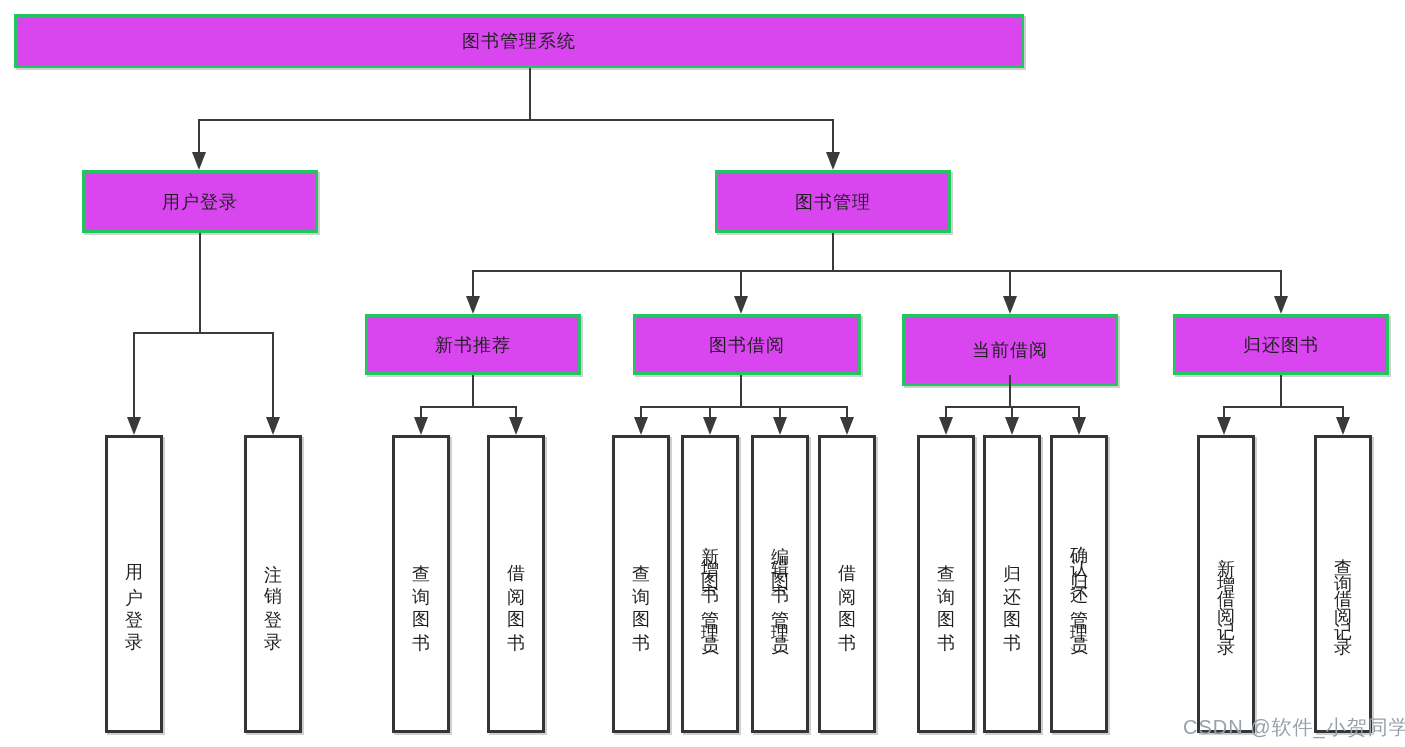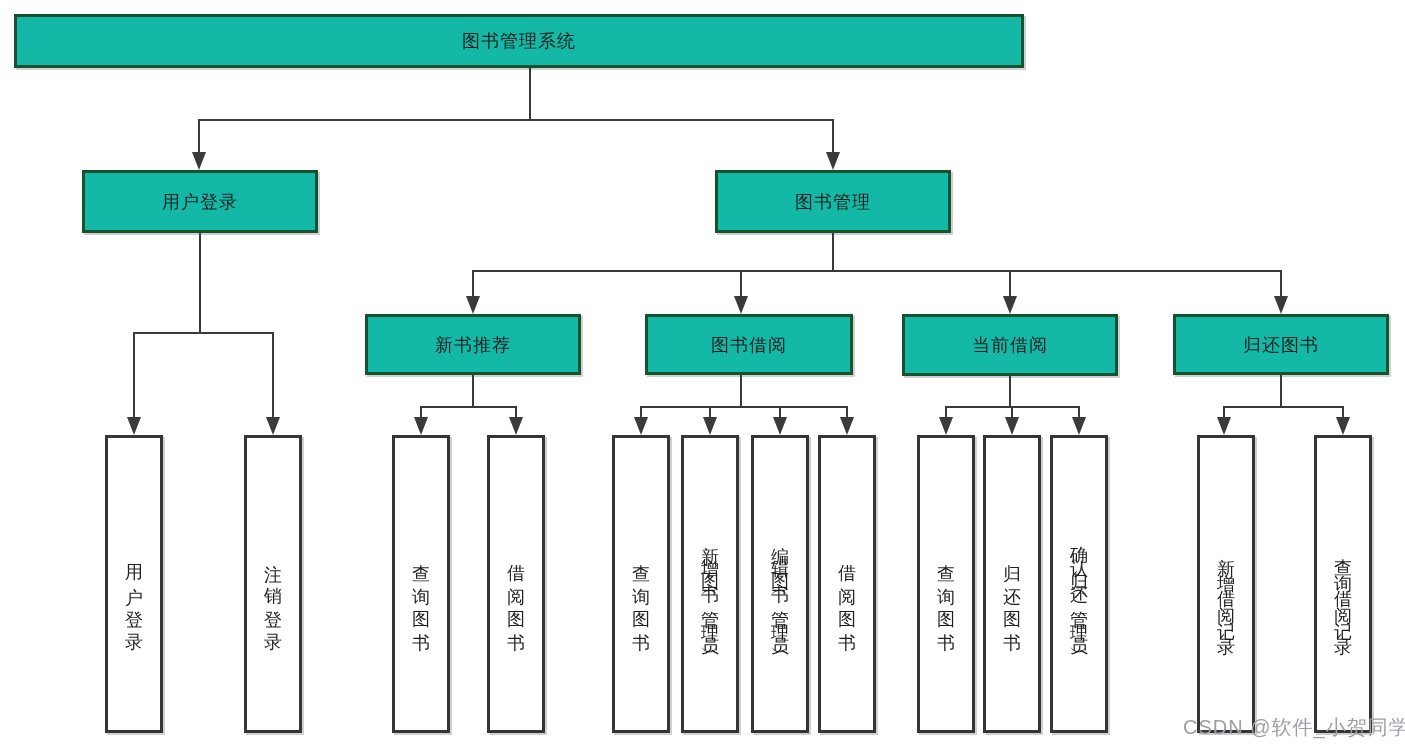--- a/index.html
+++ b/index.html
@@ -2,21 +2,21 @@
 <html><head>
 <meta charset="utf-8">
 <style>
   html,body{margin:0;padding:0;background:#ffffff;}
   .canvas{
     position:relative;width:1405px;height:747px;background:#ffffff;overflow:hidden;
     font-family:"Liberation Sans","DejaVu Sans",sans-serif;color:#1f1f1f;
     --line:#3a3a3a;
   }
   .node{
-    position:absolute;background:#14b8a6;border:3px solid #14532d;
+    position:absolute;background:#d946ef;border:3px solid #22c55e;
     box-sizing:border-box;display:flex;align-items:center;justify-content:center;
     box-shadow:2px 2px 0 rgba(150,150,150,0.45);
     font-size:18px;letter-spacing:1px;white-space:nowrap;
   }
   .vnode{
     position:absolute;background:#ffffff;border:3px solid #353535;
     box-sizing:border-box;display:flex;align-items:center;justify-content:center;
     box-shadow:2px 2px 0 rgba(150,150,150,0.45);
     font-size:18px;
   }
@@ -76,24 +76,24 @@
   <div class="vl" style="left:740px;top:270px;height:28px;"></div>
   <div class="arrow" style="left:734px;top:296px;"></div>
   <div class="vl" style="left:1009px;top:270px;height:28px;"></div>
   <div class="arrow" style="left:1003px;top:296px;"></div>
   <div class="vl" style="left:1280px;top:270px;height:28px;"></div>
   <div class="arrow" style="left:1274px;top:296px;"></div>
 
   <div class="node" style="left:365px;top:314px;width:216px;height:61px;text-align:right;">
     <span>新书推荐</span>
   </div>
-  <div class="node" style="left:633px;top:314px;width:208px;height:61px;margin-left:12px;">
+  <div class="node" style="left:633px;top:314px;width:228px;height:61px;">
     <span>图书借阅</span>
   </div>
-  <div class="node" style="left:902px;top:314px;width:216px;height:62px;">
+  <div class="node" style="left:902px;top:314px;width:216px;height:72px;">
     <span>当前借阅</span>
   </div>
   <div class="node" style="left:1173px;top:314px;width:216px;height:61px;">
     <span>归还图书</span>
   </div>
 
   <div class="vl" style="left:472px;top:375px;height:33px;"></div>
   <div class="hl" style="left:420px;top:406px;width:97px;"></div>
   <div class="vl" style="left:420px;top:406px;height:12px;"></div>
   <div class="arrow" style="left:414px;top:417px;"></div>

